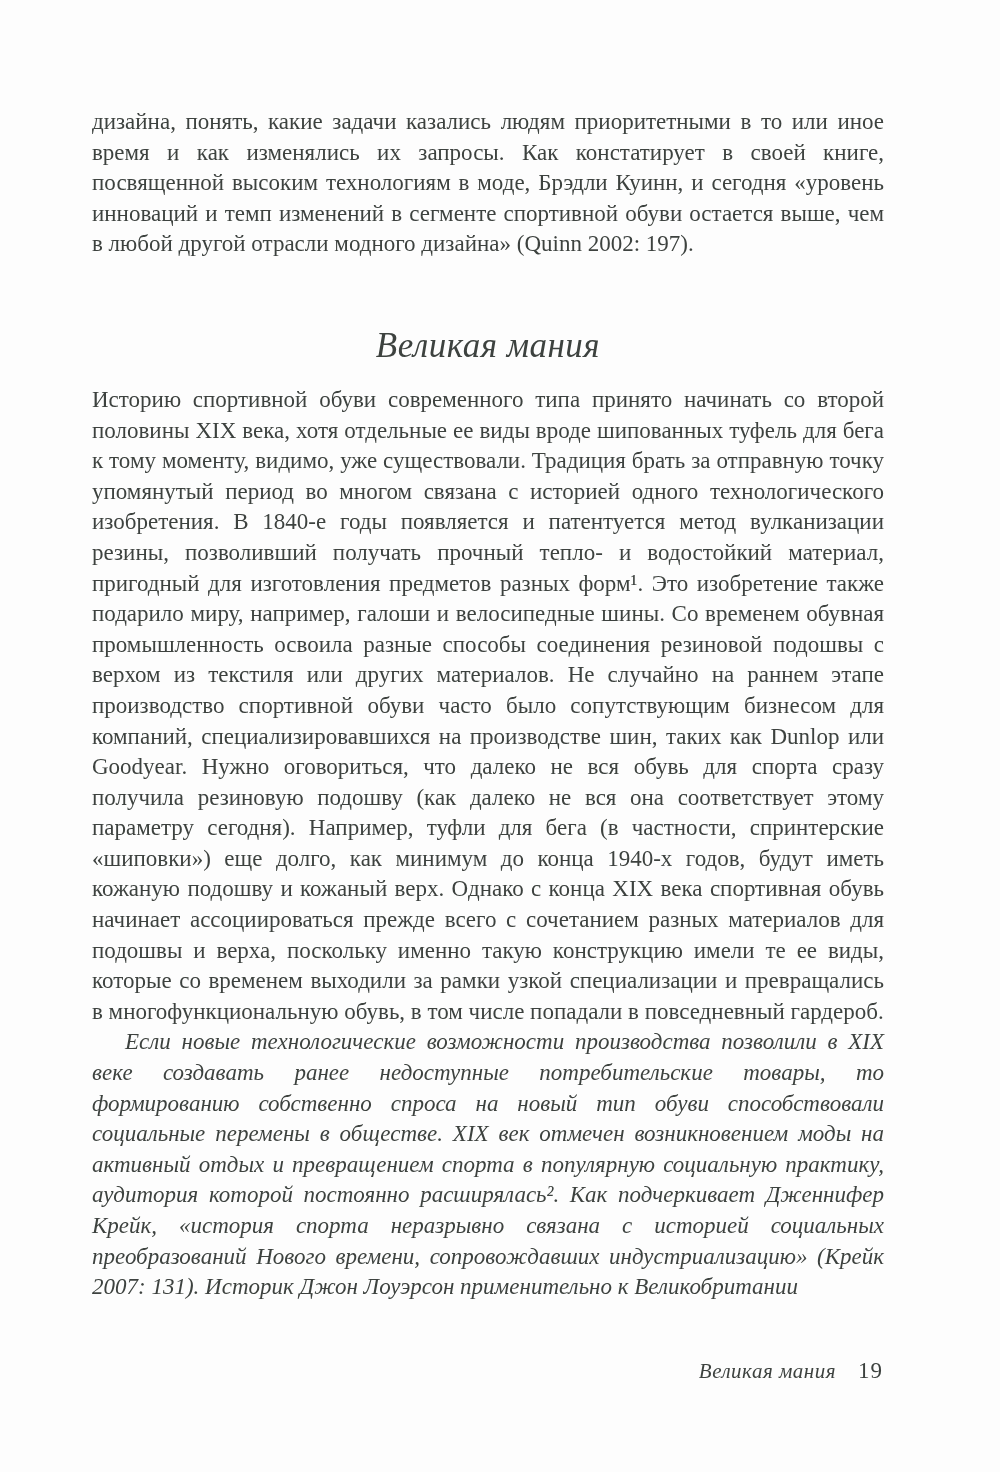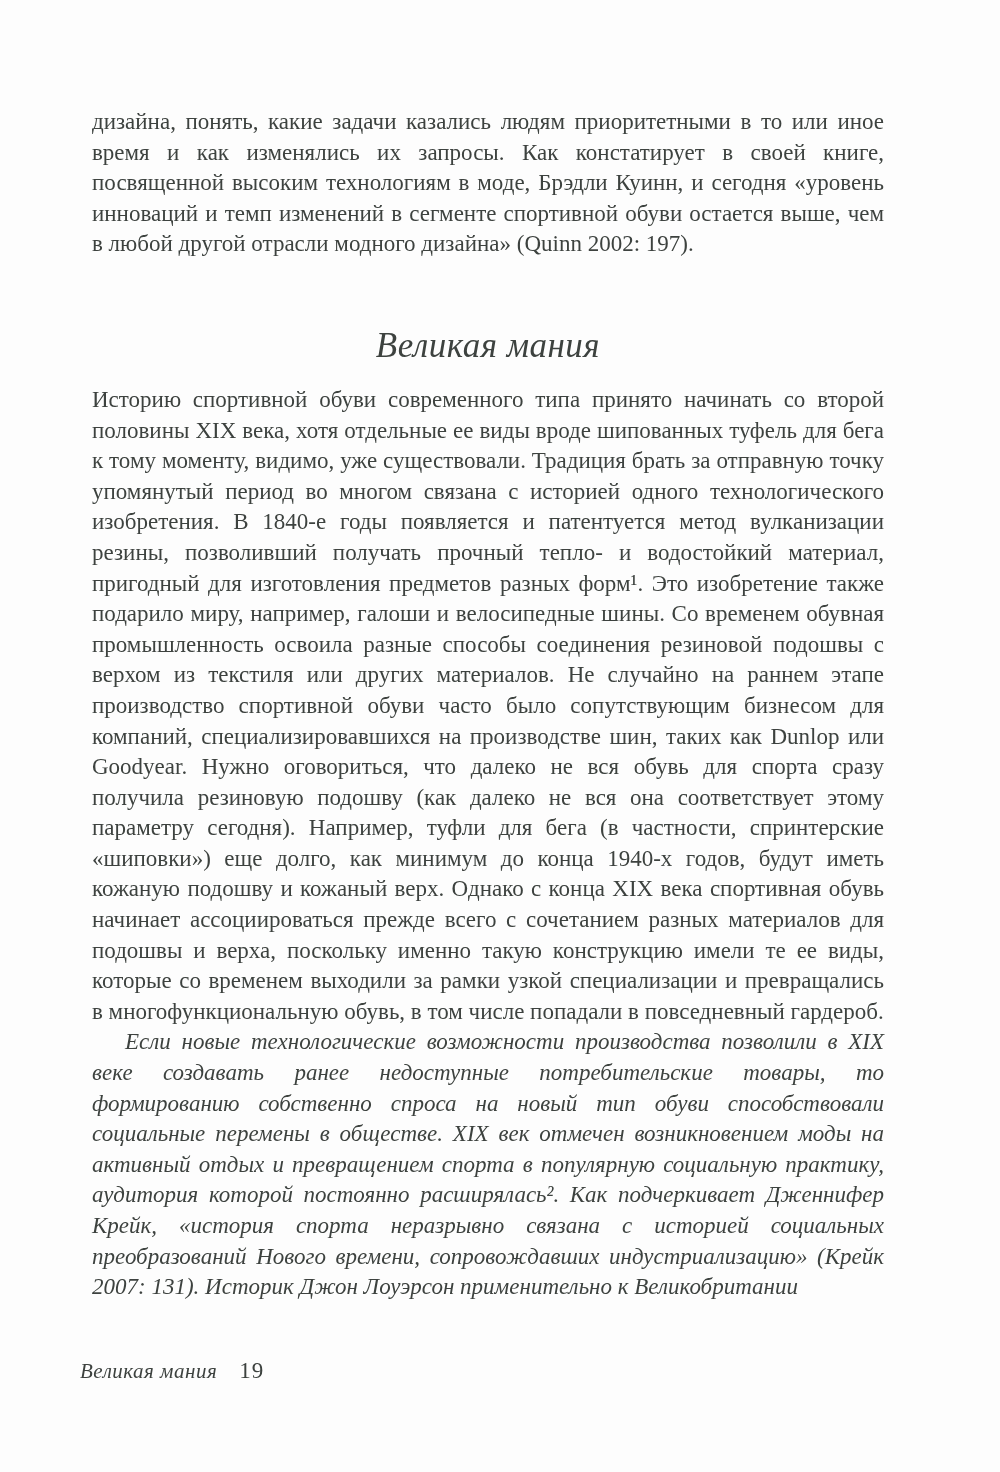--- a/index.html
+++ b/index.html
@@ -42,22 +42,23 @@
     font-style: italic;
     font-weight: normal;
     font-size: 35px;
     line-height: 44px;
     letter-spacing: 0.5px;
     color: #3d423f;
   }
   .footer {
     position: absolute;
     top: 1358px;
-    left: 80px;
+    left: 99px;
     width: 784px;
+    text-align: right;
     white-space: nowrap;
   }
   .footer .running-title {
     font-style: italic;
     font-size: 21px;
     letter-spacing: 0.5px;
   }
   .footer .page-number {
     font-style: normal;
     font-size: 23px;

